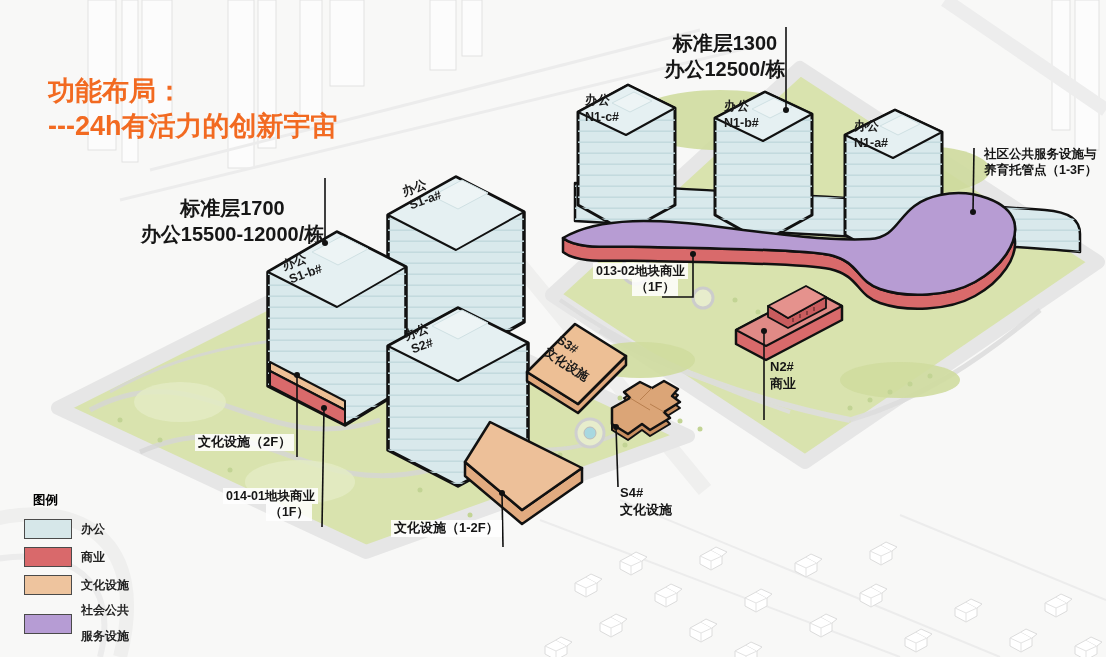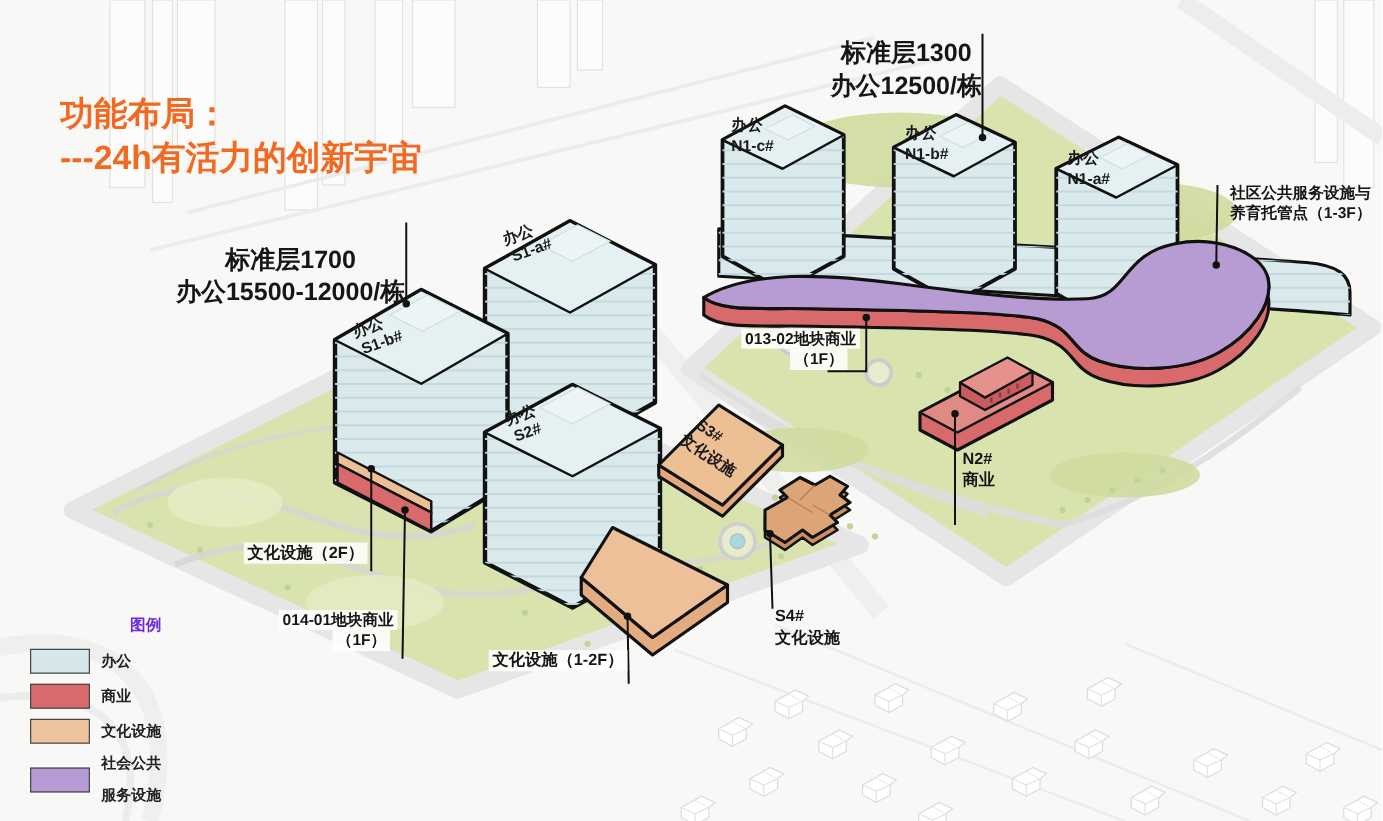--- a/index.html
+++ b/index.html
@@ -11,22 +11,22 @@
   .lbl .ln{display:block;white-space:nowrap;}
   .big{font-size:20px;}
   .ctr{text-align:center;}
   .rgt{text-align:right;}
   .halo .ln{background:rgba(255,255,255,.85);padding:0 3px;display:inline-block;}
   #title{position:absolute;left:12px;top:74px;z-index:3;
          font:800 27px "Liberation Sans",sans-serif;color:#f26a21;line-height:1.28;}
   #title .ln{display:block;white-space:nowrap;margin-left:36px;}
   
   #legend{position:absolute;left:24px;top:492px;z-index:3;}
-  #legend .lg-title{font:700 12.5px "Liberation Sans",sans-serif;color:#6d28d9;
-                    margin:0 0 10px 9px;text-align:right;}
+  #legend .lg-title{font:700 12.5px "Liberation Sans",sans-serif;color:#000000;
+                    margin:0 0 10px 9px;}
   .lg-row{display:flex;align-items:center;margin-bottom:8px;}
   .lg-sw{width:46px;height:18px;border:1px solid #4a4a4a;margin-right:9px;flex:0 0 auto;}
   .lg-lab{font:700 12px "Liberation Sans",sans-serif;color:#222;line-height:1.25;}
   .sw-office{background:#d6e7e9;}
   .sw-comm{background:#d9696b;}
   .sw-cult{background:#eec49e;}
   .sw-pub{background:#b69cd4;}
   
   text{font-family:"Liberation Sans",sans-serif;font-weight:700;fill:#1a1a1a;}
   .bl{font-size:12.5px;}

